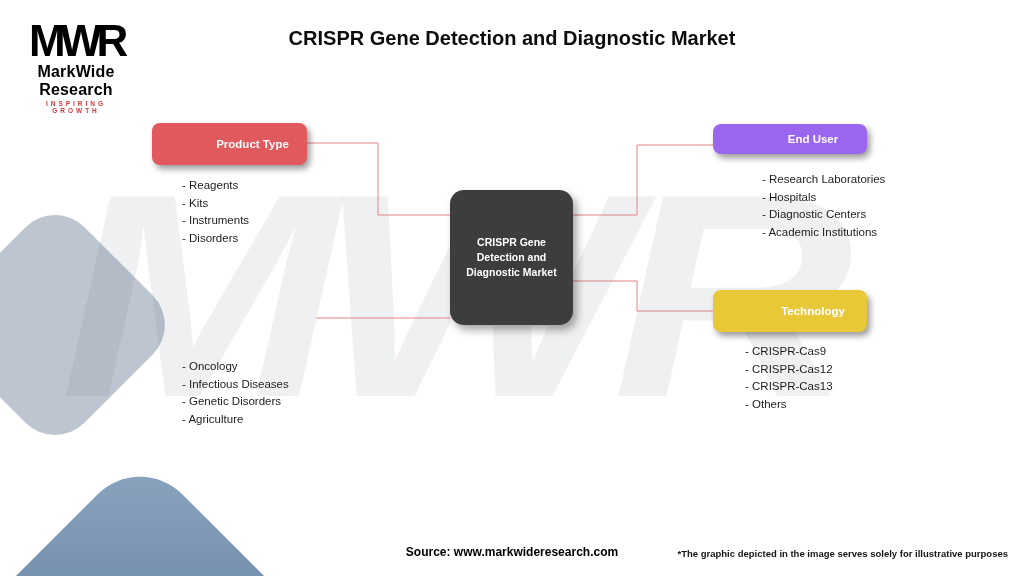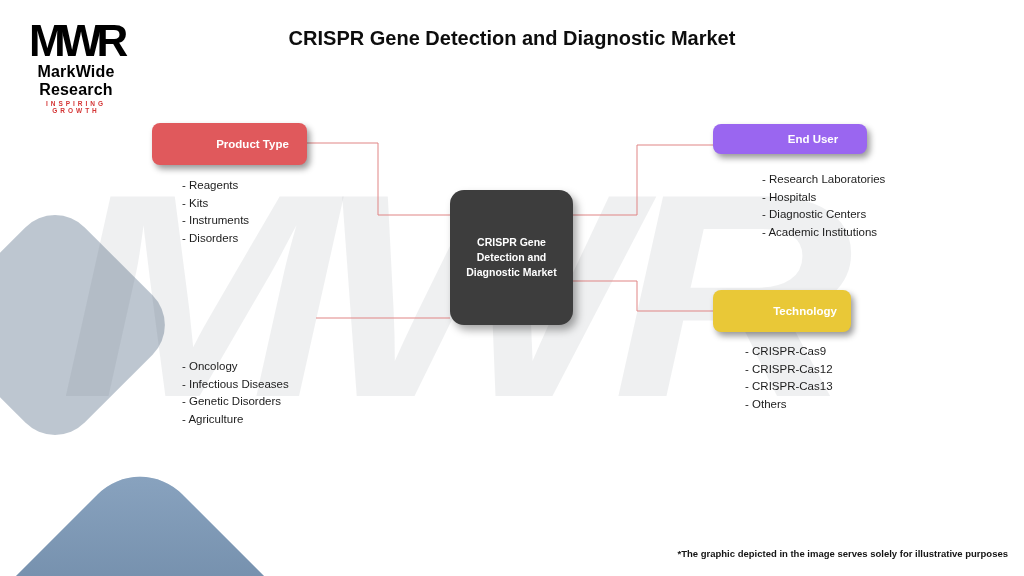--- a/index.html
+++ b/index.html
@@ -78,21 +78,21 @@
   .node-box {
     position: absolute; z-index: 3;
     display: flex; align-items: center; justify-content: center;
     border-radius: 8px;
     box-shadow: 3px 4px 6px rgba(0,0,0,0.40);
     font-size: 11.5px; font-weight: bold; color: #ffffff; padding-left: 46px;
   }
   .pos-product     { left: 152px; top: 123px; width: 155px; height: 42px; }
   .pos-enduser     { left: 713px; top: 124px; width: 154px; height: 30px; }
   .pos-application { left: 152px; top: 298px; width: 164px; height: 43px; }
-  .pos-technology  { left: 713px; top: 290px; width: 138px; height: 42px; }
+  .pos-technology  { left: 713px; top: 290px; width: 154px; height: 42px; }
 
   
   .node-list {
     position: absolute; z-index: 3; list-style: none;
     font-size: 11.5px; color: #1c1c1c; line-height: 17.5px;
   }
   .pos-product-list     { left: 182px; top: 177px; }
   .pos-enduser-list     { left: 745px; top: 171px; margin-left: 17px; }
   .pos-application-list { left: 182px; top: 358px; }
   .pos-technology-list  { left: 745px; top: 343px; }
@@ -178,15 +178,16 @@
   <div class="node-box pos-technology" style="background-color: rgb(233, 200, 55);">
     <span style="color: rgb(255, 255, 255);">Technology</span>
   </div>
   <ul class="node-list pos-technology-list">
     <li>- CRISPR-Cas9</li>
     <li>- CRISPR-Cas12</li>
     <li>- CRISPR-Cas13</li>
     <li>- Others</li>
   </ul>
 
+  <div class="footer-source">Source: www.markwideresearch.com</div>
   <div class="footer-disclaimer">*The graphic depicted in the image serves solely for illustrative purposes</div>
 
 </div>
 
 </body></html>

